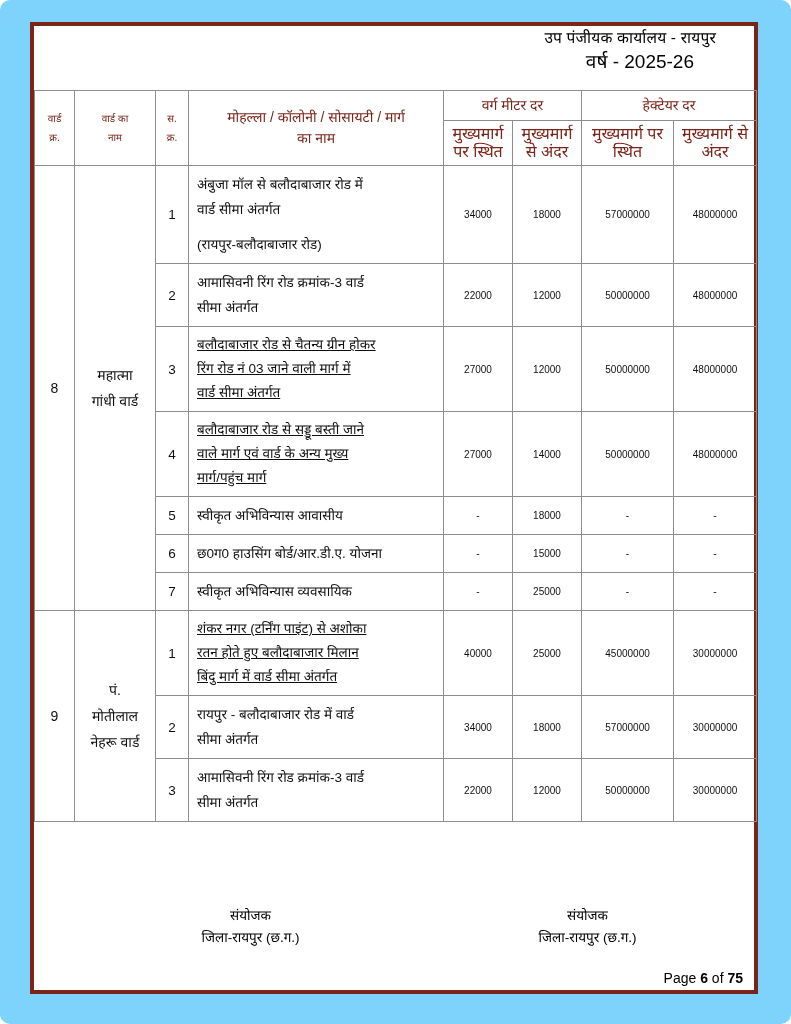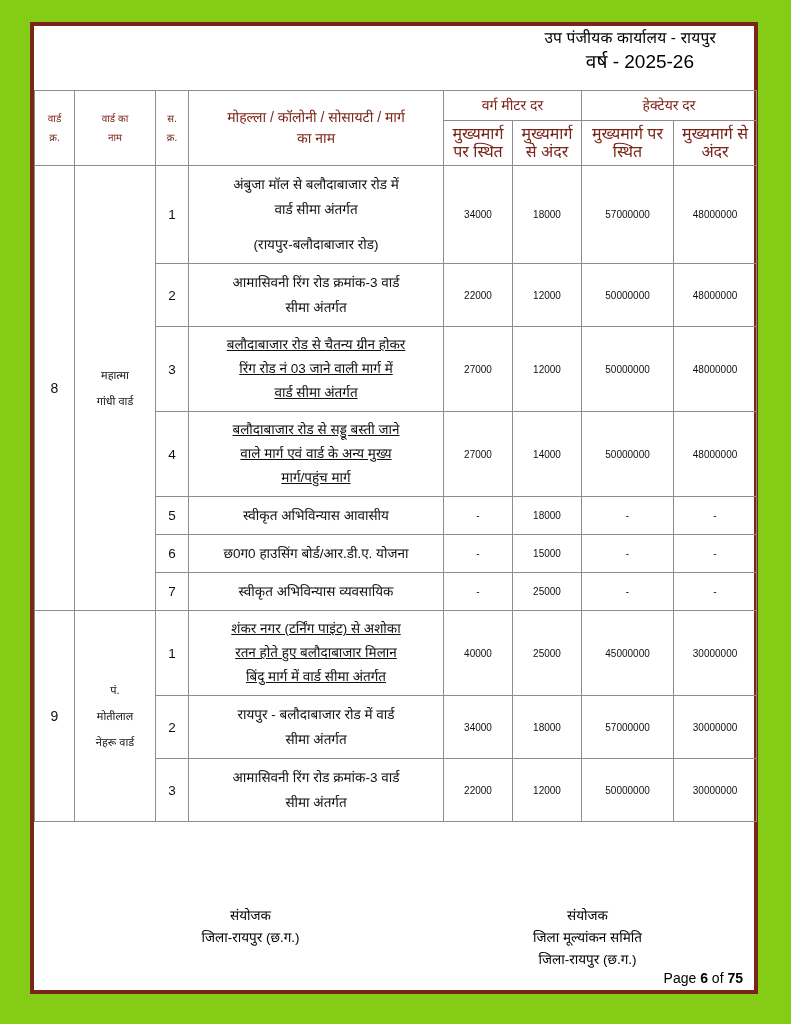--- a/index.html
+++ b/index.html
@@ -12,21 +12,22 @@
     background: #ffffff;
     font-family: "Liberation Sans", "DejaVu Sans", sans-serif;
     overflow: hidden;
   }
 
   #page {
     position: relative;
     width: 791px;
     height: 1024px;
     box-sizing: border-box;
-    background: #84cc16;
+    background: #7dd3fc;
+    border-radius: 10px;
   }
 
   
   #page-frame {
     position: absolute;
     left: 30px;
     top: 22px;
     width: 728px;
     height: 972px;
     box-sizing: border-box;
@@ -87,31 +88,31 @@
   .rate-table thead th.big {
     font-size: 14px;
     line-height: 21px;
   }
   .rate-table thead th.sub {
     font-size: 16px;
     line-height: 18px;
   }
 
   td.cell-name {
-    text-align: center;
+    text-align: left;
     font-size: 13.5px;
     line-height: 25px;
     padding: 6px 8px;
   }
   td.cell-name.compact { line-height: 24px; text-decoration: underline; }
   td.cell-ward-no {
     font-size: 14px;
   }
   td.cell-ward-name {
-    font-size: 11px;
+    font-size: 14px;
     line-height: 26px;
   }
   td.cell-sno { font-size: 13.5px; }
   td.cell-num { font-size: 10px; }
 
   .name-block { display: block; }
   .name-gap { display: block; height: 10px; }
 
   
   .signatures {
@@ -333,21 +334,20 @@
       </tbody>
   </table>
 
   <div class="signatures">
     <div class="sig">
       <span class="l">संयोजक</span>
       <span class="l">जिला-रायपुर (छ.ग.)</span>
     </div>
     <div class="sig">
       <span class="l">संयोजक</span>
-      <span class="l">जिला मूल्यांकन समिति</span>
       <span class="l">जिला-रायपुर (छ.ग.)</span>
     </div>
   </div>
 
   <div class="page-number">
     <span>Page </span><b>6</b><span> of </span><b>75</b>
   </div>
 
 </div>
 

